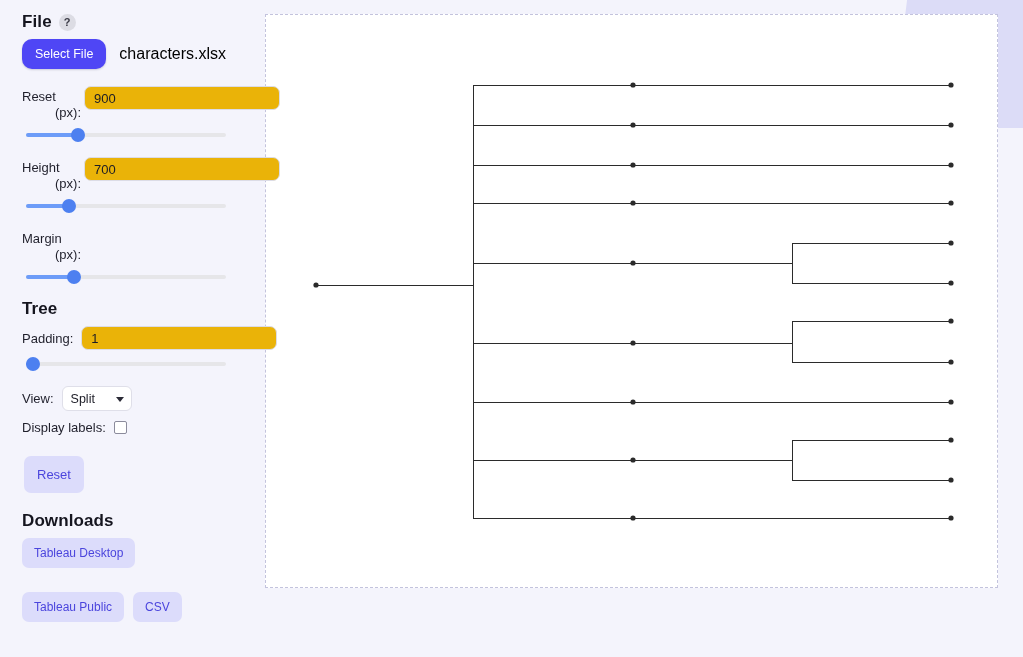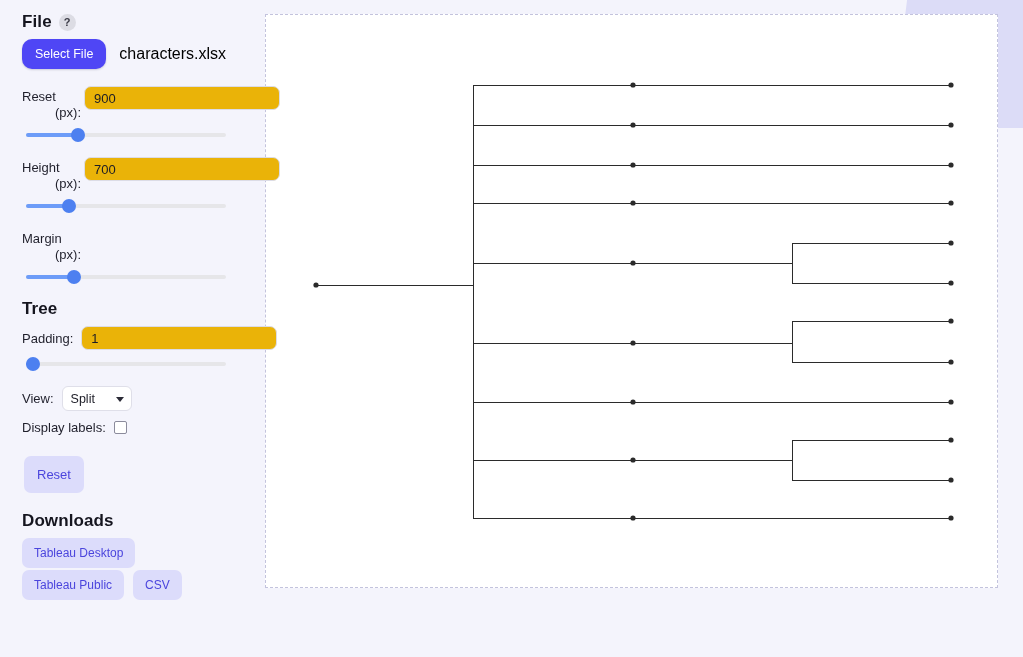--- a/index.html
+++ b/index.html
@@ -194,21 +194,21 @@
   }
   .btn-reset {
     margin: 12px 0 0 2px;
     padding: 11px 13px;
     font-size: 13px;
   }
   .dl-wrap { margin-top: 18px; }
   .dl-row {
     display: flex;
     gap: 9px;
-    margin-bottom: 2px;
+    margin-bottom: 24px;
   }
   .btn-dl {
     padding: 8px 12px;
     font-size: 12px;
   }
 
   
   .canvas {
     position: absolute;
     left: 265px; top: 14px;

